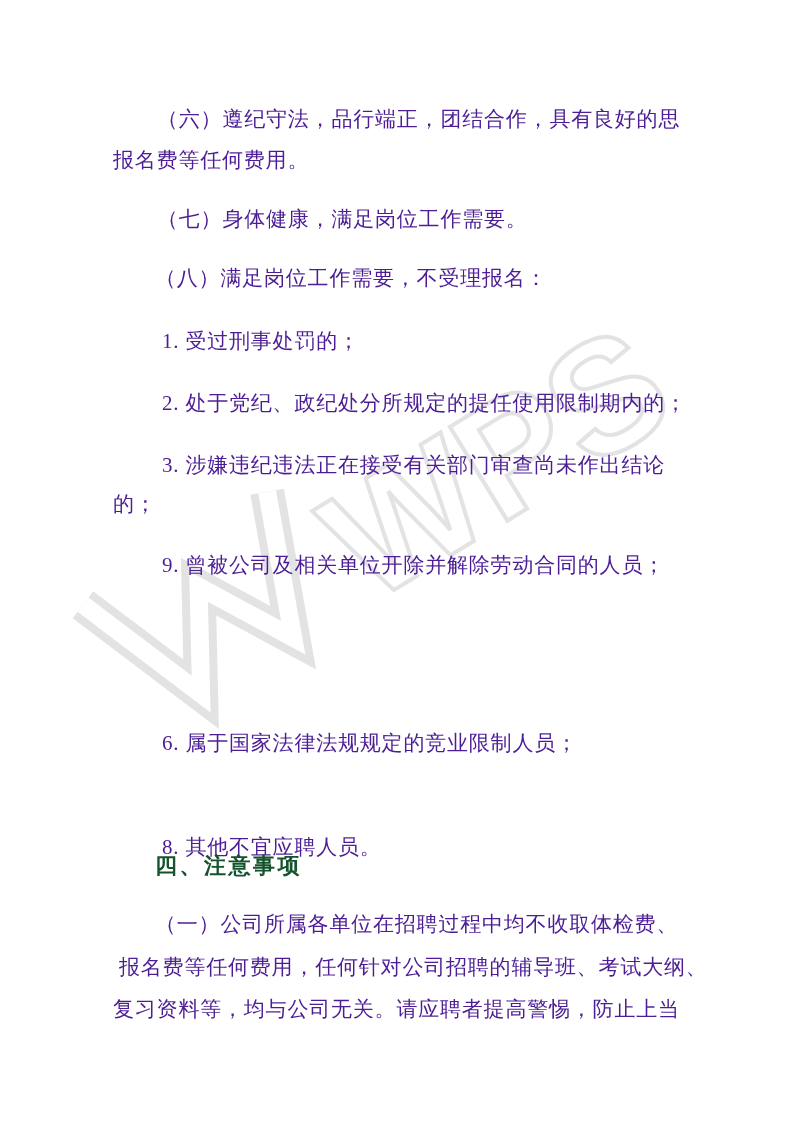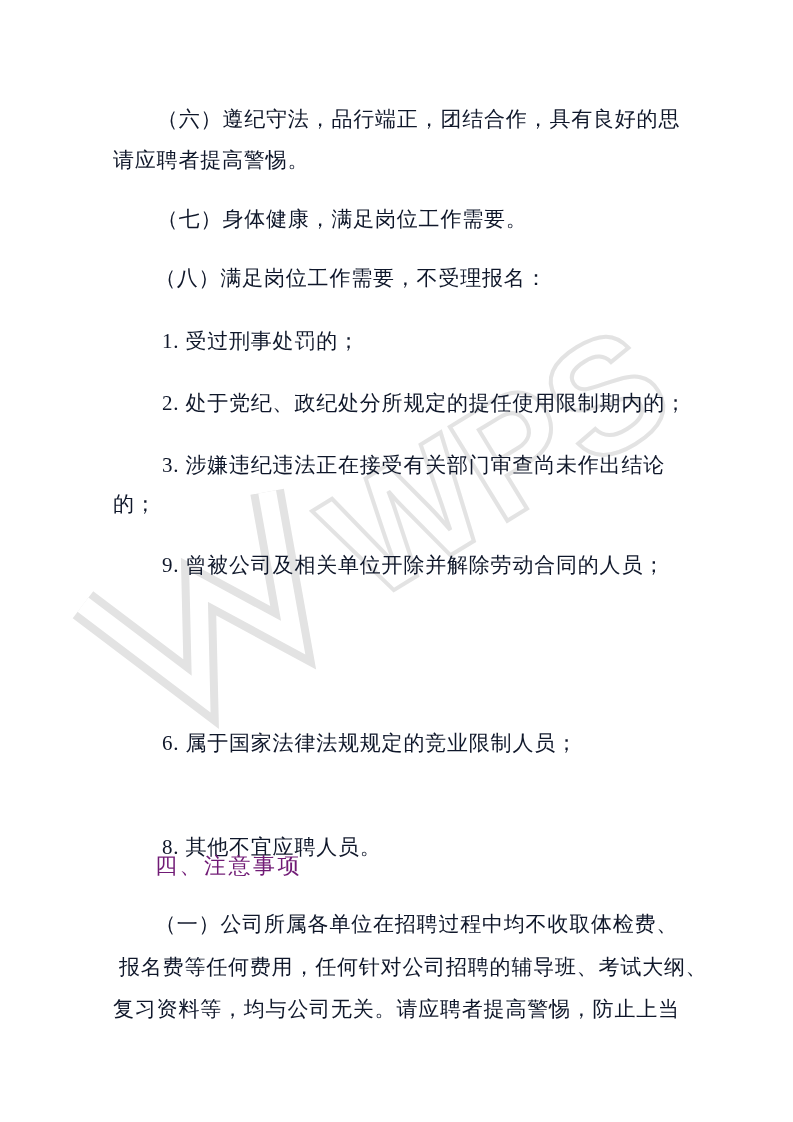--- a/index.html
+++ b/index.html
@@ -21,46 +21,46 @@
     z-index: 0;
     pointer-events: none;
   }
   .line {
     position: absolute;
     z-index: 1;
     font-family: "Liberation Serif", "DejaVu Serif", serif;
     font-size: 21px;
     letter-spacing: 0.8px;
     line-height: 30px;
-    color: #0f172a;
+    color: #4c1d95;
     white-space: pre;
   }
   .heading {
     font-family: "Liberation Sans", "DejaVu Sans", sans-serif;
-    font-weight: normal;
+    font-weight: bold;
     font-size: 22px;
     letter-spacing: 2.5px;
-    color: #701a75;
+    color: #14532d;
   }
 </style>
 </head>
 <body>
 
 <div class="page">
 
   <svg class="watermark" width="793" height="1122" viewBox="0 0 793 1122" aria-hidden="true">
     <g transform="translate(146,742) rotate(-31.5)">
       <path d="M18,-150 L72,-12 L126,-105 L180,-12 L234,-150" fill="none" stroke="#e3e3e3" stroke-width="34" stroke-linejoin="miter" stroke-linecap="butt"></path>
       <path d="M18,-150 L72,-12 L126,-105 L180,-12 L234,-150" fill="none" stroke="#ffffff" stroke-width="18" stroke-linejoin="miter" stroke-linecap="butt"></path>
       <text x="262" y="0" font-size="160" font-weight="bold" font-family="Liberation Sans, DejaVu Sans, sans-serif" fill="none" stroke="#e3e3e3" stroke-width="4">WPS</text>
     </g>
   </svg>
 
   <div class="line" style="left:157px; top:104px;">（六）遵纪守法，品行端正，团结合作，具有良好的思</div>
-  <div class="line" style="left:113px; top:145px;">请应聘者提高警惕。</div>
+  <div class="line" style="left:113px; top:145px;">报名费等任何费用。</div>
   <div class="line" style="left:157px; top:204px;">（七）身体健康，满足岗位工作需要。</div>
   <div class="line" style="left:155px; top:263px;">（八）满足岗位工作需要，不受理报名：</div>
   <div class="line" style="left:162px; top:326px;">1. 受过刑事处罚的；</div>
   <div class="line" style="left:162px; top:388px;">2. 处于党纪、政纪处分所规定的提任使用限制期内的；</div>
   <div class="line" style="left:162px; top:450px;">3. 涉嫌违纪违法正在接受有关部门审查尚未作出结论</div>
   <div class="line" style="left:113px; top:489px;">的；</div>
   <div class="line" style="left:162px; top:550px;">9. 曾被公司及相关单位开除并解除劳动合同的人员；</div>
   <div class="line" style="left:162px; top:728px;">6. 属于国家法律法规规定的竞业限制人员；</div>
   <div class="line" style="left:162px; top:790px;margin-top:42px;">8. 其他不宜应聘人员。</div>
   <div class="line heading" style="left:155px; top:851px;">四、注意事项</div>

